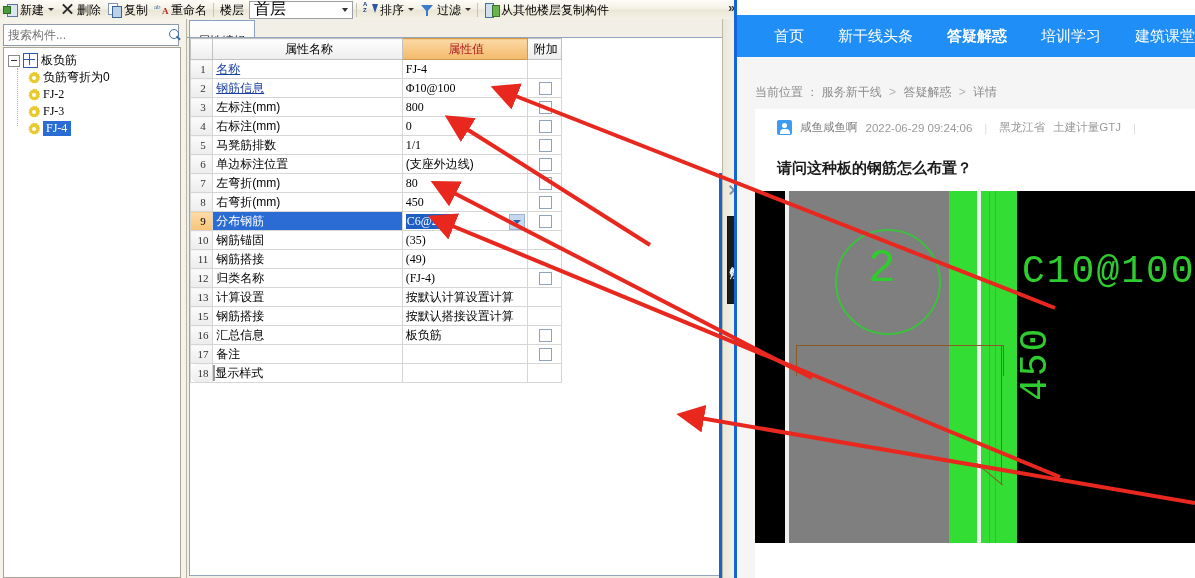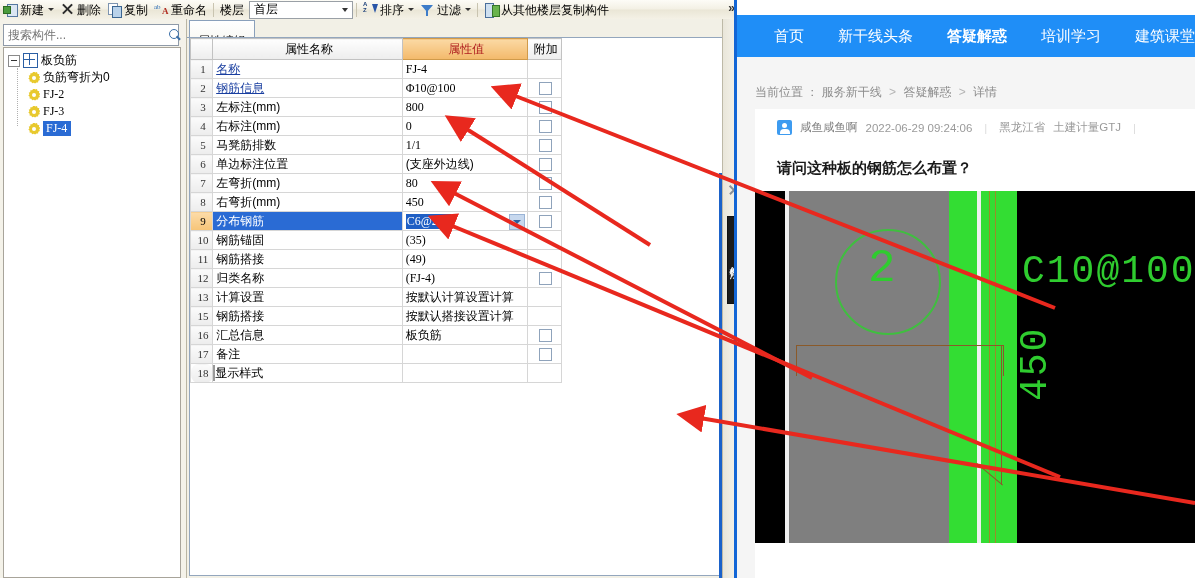--- a/index.html
+++ b/index.html
@@ -115,21 +115,21 @@
   }
   .ico-floorcopy::after {
     content:""; position:absolute; left:8px; top:3px; width:6px; height:10px;
     background:#69b44d; border:1px solid #35762a;
   }
 
   .tb-combo {
     display:flex; align-items:center; justify-content:space-between;
     width: 96px; height: 16px;
     background: #fff; border: 1px solid #9aa0a6;
-    font-size: 12px; padding: 0 2px 0 4px; margin-left:2px;
+    font-size: 16px; padding: 0 2px 0 4px; margin-left:2px;
   }
   .tb-combo .cb-caret {
     width:0;height:0;
     border-left:3.5px solid transparent; border-right:3.5px solid transparent;
     border-top:4px solid #333; margin-right:2px;
   }
   #tb-overflow {
     position:absolute; right:3px; top:1px;
     font-size:12px; color:#333; font-weight:bold;
     letter-spacing:-1px;

